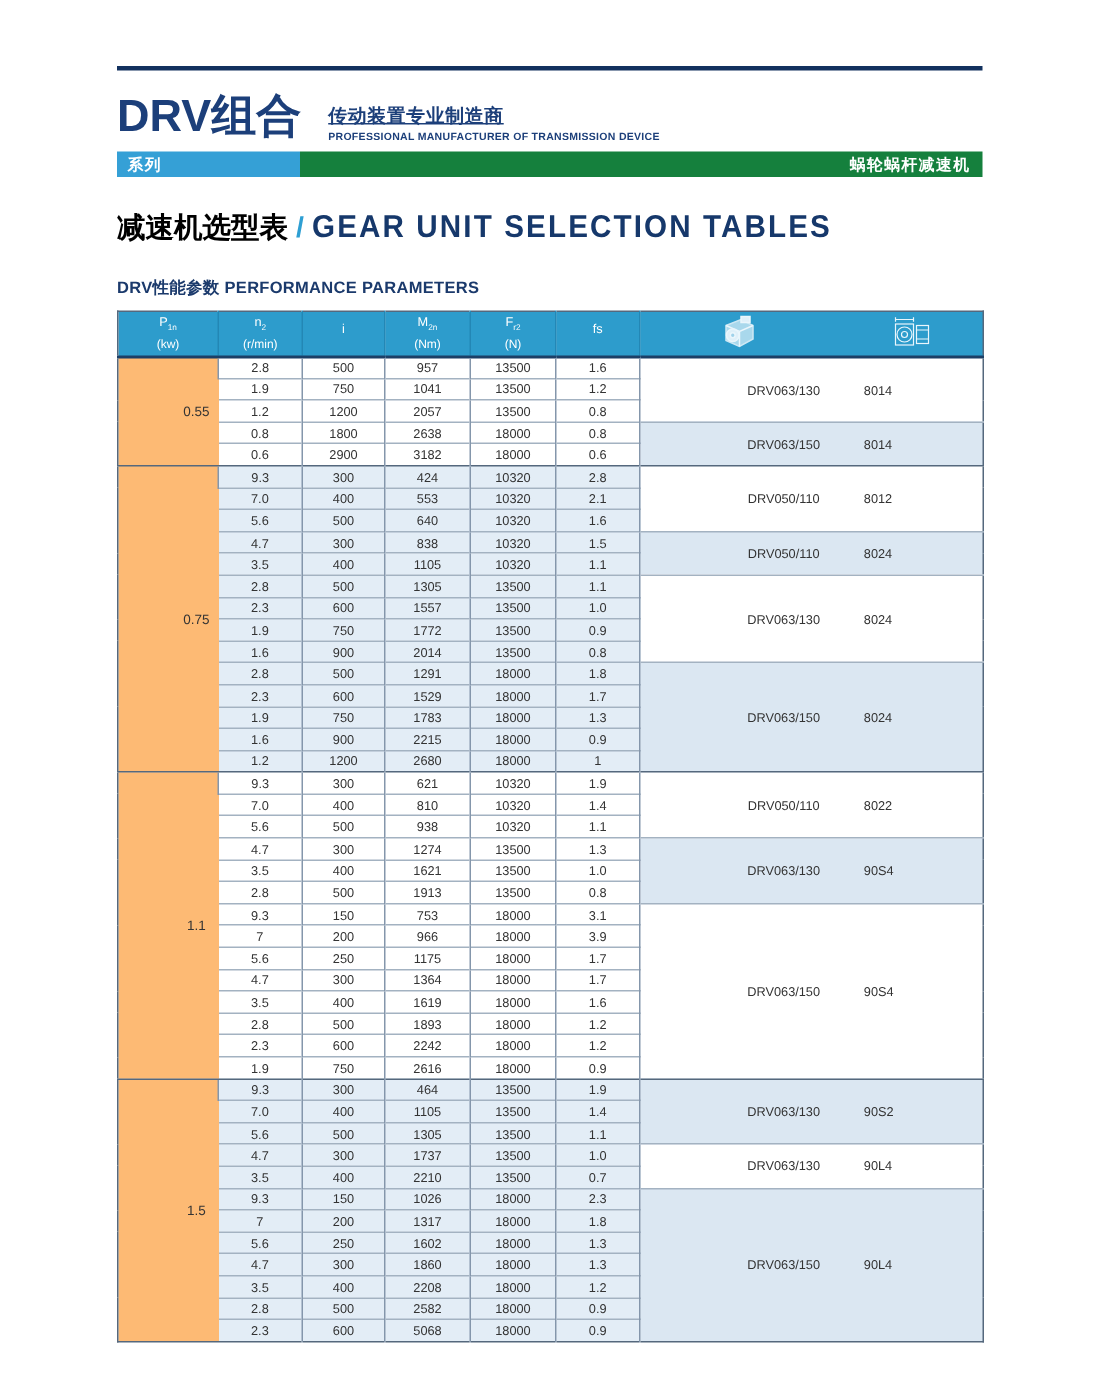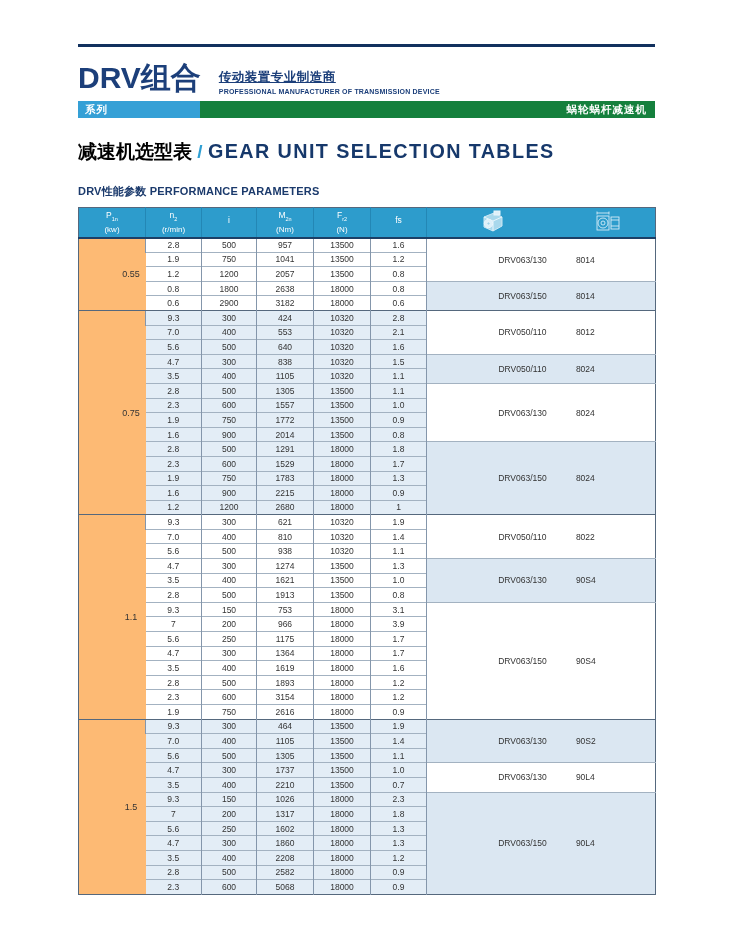--- a/index.html
+++ b/index.html
@@ -422,21 +422,21 @@
           <tr>
             <td class="dcell">2.8</td>
             <td class="dcell">500</td>
             <td class="dcell">1893</td>
             <td class="dcell">18000</td>
             <td class="dcell">1.2</td>
           </tr>
           <tr>
             <td class="dcell">2.3</td>
             <td class="dcell">600</td>
-            <td class="dcell">3154</td>
+            <td class="dcell">2242</td>
             <td class="dcell">18000</td>
             <td class="dcell">1.2</td>
           </tr>
           <tr>
             <td class="dcell">1.9</td>
             <td class="dcell">750</td>
             <td class="dcell">2616</td>
             <td class="dcell">18000</td>
             <td class="dcell">0.9</td>
           </tr>

